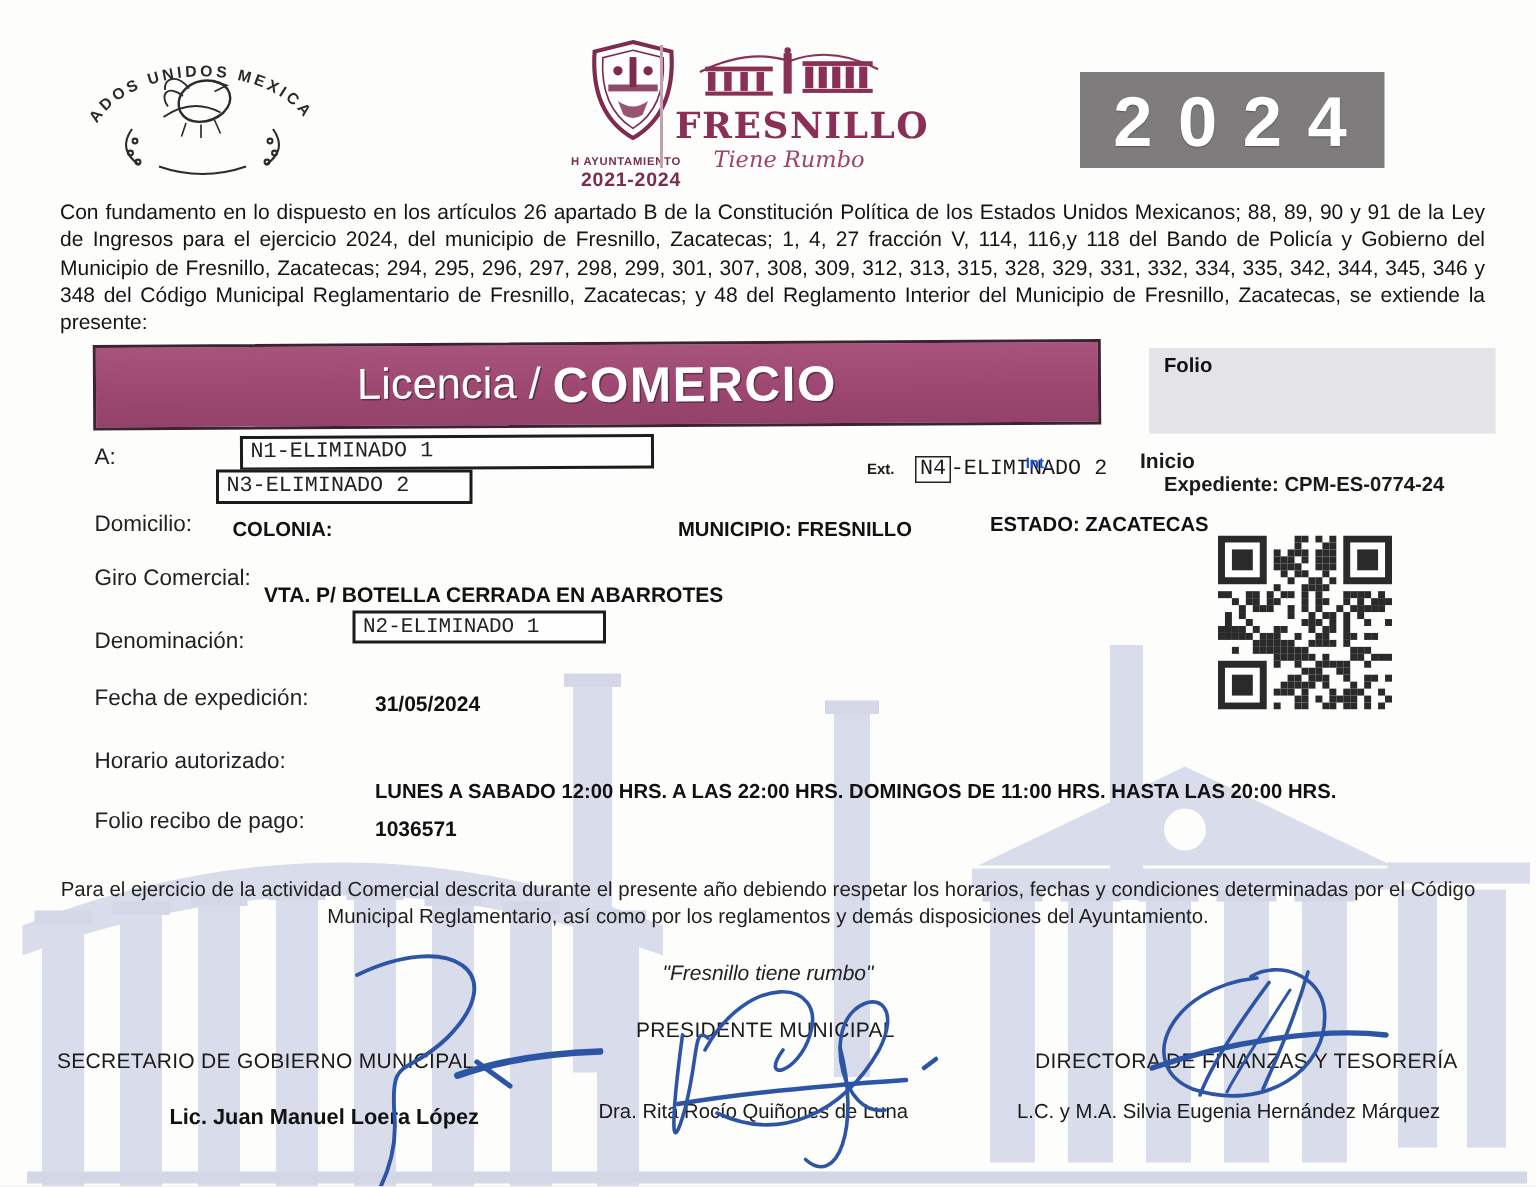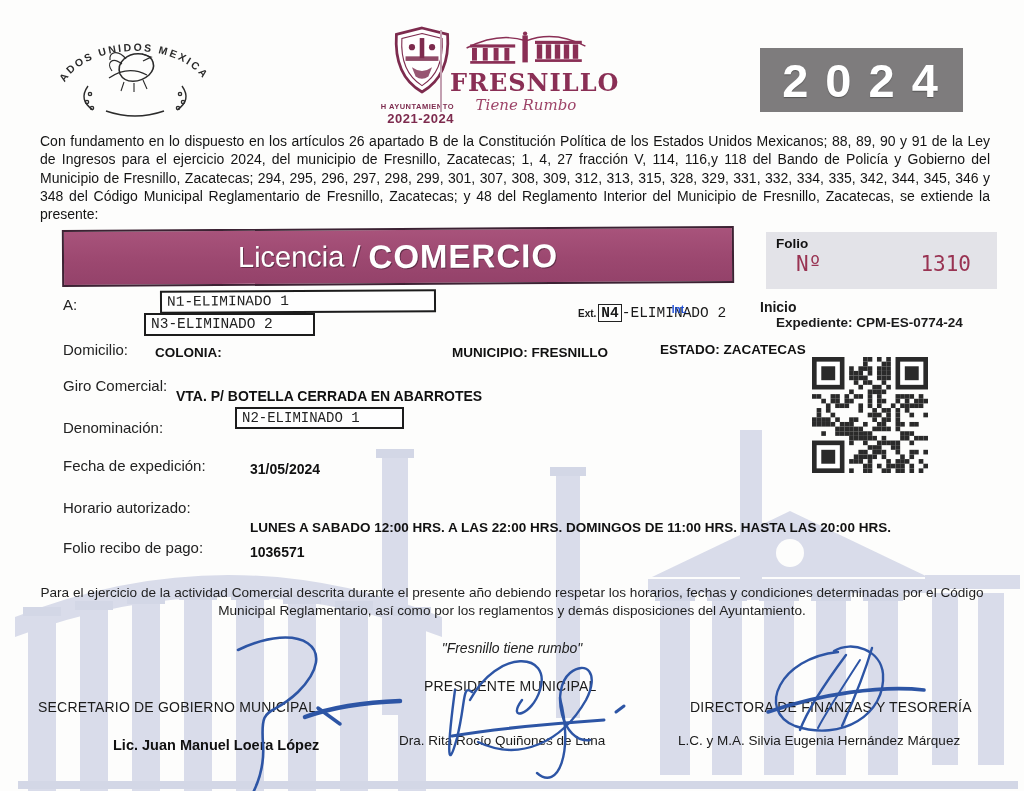--- a/index.html
+++ b/index.html
@@ -17,21 +17,21 @@
   
   .coat { left:50px; top:12px; }
   .shield-block { left:344px; top:24px; width:110px; text-align:right; color:#7d2b4e; }
   .shield-block .ayto { font-size:7.5px; font-weight:bold; letter-spacing:.5px; margin-top:2px; }
   .shield-block .years { font-size:13px; font-weight:bold; letter-spacing:.5px; }
   .logo-divider { left:440px; top:30px; width:2px; height:82px; background:#c3a0b1; }
   .fres-block { left:450px; top:30px; width:152px; text-align:center; }
   .fres-name { font-family:"DejaVu Serif", serif; font-weight:bold; font-size:24px; letter-spacing:1px; color:#8a2f55; line-height:1.05; }
   .fres-tag  { font-family:"DejaVu Serif", serif; font-style:italic; font-size:15px; color:#9d4468; margin-top:1px; }
   .year-badge {
-    left:760px; top:48px; width:203px; height:64px; background:#7e7c7d;
+    left:720px; top:48px; width:203px; height:64px; background:#7e7c7d;
     color:#fff; font-weight:bold; font-size:47px; letter-spacing:17px;
     display:flex; align-items:center; justify-content:center; padding-left:14px;
     text-shadow:0 1px 1px #555;
   }
 
   
   .legal { left:40px; top:132px; width:950px; font-size:14px; line-height:1.31; text-align:justify; color:#141414; }
 
   .banner {
     left:62px; top:228px; width:672px; height:57px;
@@ -50,21 +50,21 @@
 
   .lbl { font-size:15px; color:#222; }
   .val-b { font-weight:bold; font-size:13.5px; color:#111; }
   .mono-box {
     border:2px solid #1c1c1c; background:rgba(255,255,255,.6);
     font-family:"Liberation Mono", monospace; font-size:14.5px; color:#222;
     padding:1px 4px 0 5px; white-space:nowrap; overflow:hidden;
   }
   .ext-group { left:578px; top:304px; display:flex; align-items:baseline; font-size:14px; }
   .ext-group b { font-size:10px; }
-  .mini-box { border:1.5px solid #222; font-family:"Liberation Mono", monospace; font-size:14.5px; padding:0 2px; margin-left:2px;font-weight:bold; }
+  .mini-box { border:1.5px solid #222; font-family:"Liberation Mono", monospace; font-size:14.5px; padding:0 2px; margin-left:14px; }
   .n4-rest { position:relative; font-family:"Liberation Mono", monospace; font-size:14.5px; white-space:pre; }
   .int-overlap { position:absolute; left:50px; top:-1px; font-weight:bold; font-family:"Liberation Sans", sans-serif; font-size:14px; color:#1d4ed8; }
 
   .inicio-lbl { left:760px; top:299px; font-weight:bold; font-size:14px; }
   .expediente { left:776px; top:315px; font-weight:bold; font-size:13.5px; }
 
   .qr { left:812px; top:357px; width:116px; height:116px; }
 
   .footer-notice { left:38px; top:584px; width:948px; text-align:center; font-size:13.6px; line-height:1.3; color:#1f1f1f; }
   .quote { left:398px; top:640px; width:228px; text-align:center; font-style:italic; font-size:14px; color:#222; }
@@ -200,24 +200,20 @@
 
   <div class="abs legal">Con fundamento en lo dispuesto en los artículos 26 apartado B de la Constitución Política de los Estados Unidos Mexicanos; 88, 89, 90 y 91 de la Ley de Ingresos para el ejercicio 2024, del municipio de Fresnillo, Zacatecas; 1, 4, 27 fracción V, 114, 116,y 118 del Bando de Policía y Gobierno del Municipio de Fresnillo, Zacatecas; 294, 295, 296, 297, 298, 299, 301, 307, 308, 309, 312, 313, 315, 328, 329, 331, 332, 334, 335, 342, 344, 345, 346 y 348 del Código Municipal Reglamentario de Fresnillo, Zacatecas; y 48 del Reglamento Interior del Municipio de Fresnillo, Zacatecas, se extiende la presente:</div>
 
   <div class="abs banner">
     <span class="t-reg">Licencia /</span>
     <span class="t-bold">COMERCIO</span>
   </div>
 
   <div class="abs folio-box">
     <div class="f-label">Folio</div>
-    <div class="folio-row">
-      <span>Nº</span>
-      <span>1310</span>
-    </div>
   </div>
 
   <div class="abs lbl" style="left:63px; top:296px;">A:</div>
   <div class="abs mono-box" style="left:160px; top:290px; width:276px; height:23px; transform:rotate(-0.3deg);">N1-ELIMINADO 1</div>
   <div class="abs mono-box" style="left:144px; top:313px; width:171px; height:23px;">N3-ELIMINADO 2</div>
 
   <div class="abs ext-group">
     <b>Ext.</b>
       <span class="mini-box">N4</span>
       <span class="n4-rest"><span>-ELIMINADO 2</span><b class="int-overlap">Int.</b></span>

